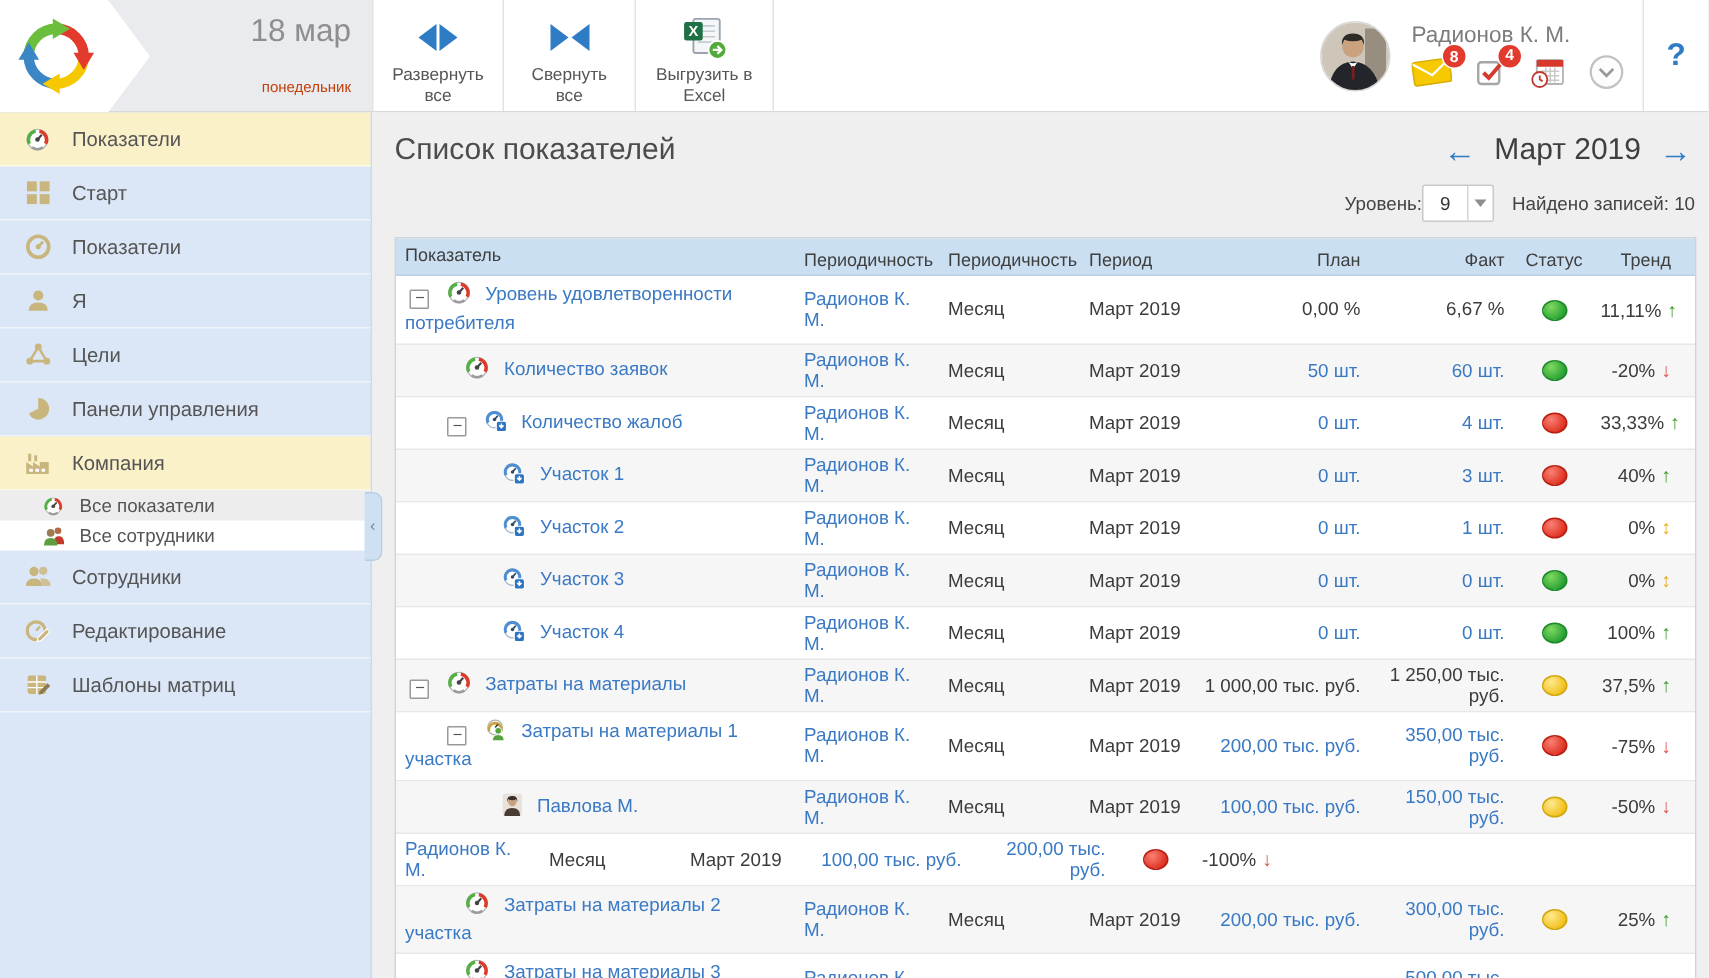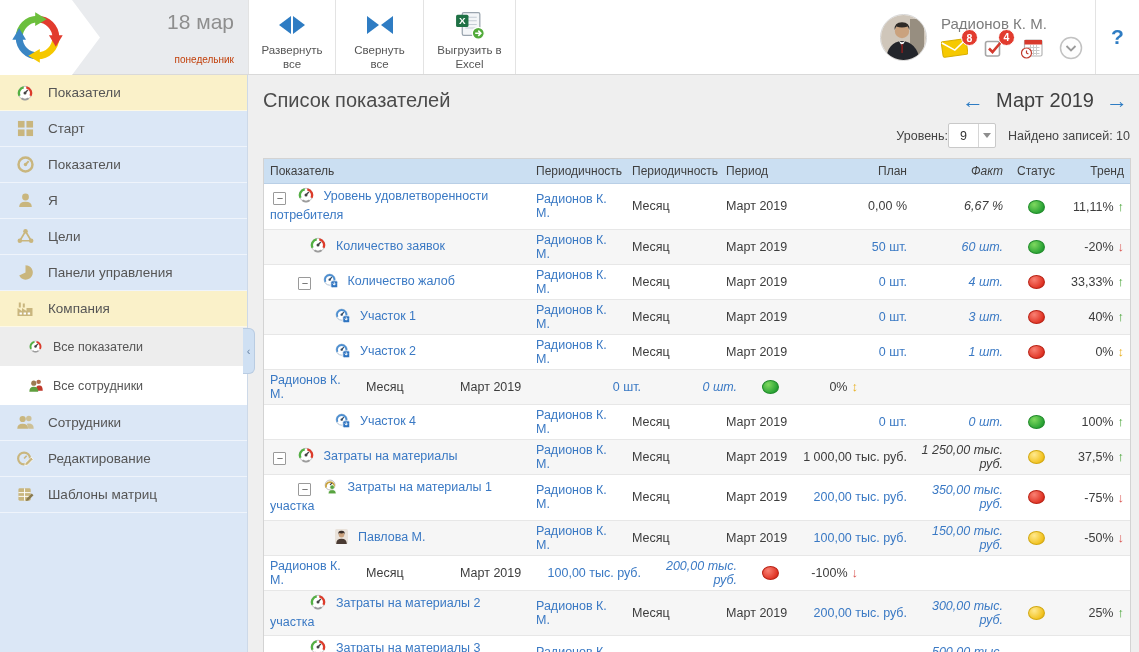--- a/index.html
+++ b/index.html
@@ -43,21 +43,21 @@
     justify-content:center; }
   .help { color:#2e7cc3; font-size:21px; font-weight:bold; cursor:pointer; }
 
   
   .content { flex:1; display:flex; position:relative; }
 
   .sidebar { width:248px; flex:0 0 248px; background:#dbe7f6; border-right:1px solid #cdd9e8; }
   .side-item { height:36px; display:flex; align-items:center; gap:13px; padding-left:15px;
     font-size:13.5px; color:#555; cursor:pointer; border-bottom:1px solid rgba(255,255,255,.55); }
   .side-item.active { background:#faf1c9; }
-  .side-sub { height:39px; display:flex; align-items:center; gap:9px; padding-left:27px;
+  .side-sub { height:20px; display:flex; align-items:center; gap:9px; padding-left:27px;
     font-size:12.5px; color:#555; cursor:pointer; background:#ededed; }
   .side-sub.selected { background:#fff; }
   .sicon { width:20px; display:inline-flex; justify-content:center; }
   .collapse-tab { position:absolute; left:243px; top:253px; width:12px; height:46px;
     background:#cfe0f3; border:1px solid #b9cce2; border-left:none; border-radius:0 6px 6px 0;
     display:flex; align-items:center; justify-content:center; font-size:11px; color:#6c87a8;
     cursor:pointer; z-index:5; }
 
   .main { flex:1; background:#efefef; padding:14px 9px 0 15px; overflow:hidden; }
   .main-head { display:flex; justify-content:space-between; align-items:center; padding-right:2px; }
@@ -71,35 +71,35 @@
   .level-select { width:48px; height:25px; background:#fff; border:1px solid #c9c9c9; border-radius:2px;
     display:flex; align-items:stretch; cursor:pointer; }
   .level-val { flex:1; display:flex; align-items:center; justify-content:center; font-size:12.5px; color:#333; }
   .level-arrow { width:17px; border-left:1px solid #d6d6d6; display:flex; align-items:center; justify-content:center; }
   .level-arrow::after { content:""; border-left:4px solid transparent; border-right:4px solid transparent;
     border-top:5px solid #8e8e8e; }
   .records { font-size:12.5px; color:#444; margin-left:12px; }
 
   
   .table-wrap { margin-top:10px; background:#fff; border:1px solid #d3d3d3; width:868px; }
-  .thead { display:flex; background:#cbdff2; height:25px; align-items:center;
+  .thead { display:flex; background:#cbdff2; height:25px; align-items:flex-end;
     font-size:12px; color:#3f3f3f; border-bottom:1px solid #b9cfe6; }
   .tr { display:flex; align-items:center; min-height:26px; border-bottom:1px solid #e7e7e7;
     font-size:12.5px; color:#3c3c3c; background:#fff; }
   .rows .tr:nth-child(even) { background:#f6f6f6; }
   .rows .tr:last-child { border-bottom:none; }
   .td { padding:3px 6px; }
   .c-name   { width:266px; line-height:1.55; }
   .c-resp   { width:96px; }
   .c-freq   { width:94px; }
   .c-period { width:76px; }
   .c-plan   { width:119px; text-align:right; padding-right:8px; }
-  .c-fact   { width:96px;  text-align:right; padding-right:8px;font-style:italic; }
+  .c-fact   { width:96px;  text-align:right; padding-right:8px; }
   .c-status { width:50px;  text-align:center; }
-  .c-trend  { width:69px;  text-align:right; padding-right:6px; white-space:nowrap; }
+  .c-trend  { width:69px;  text-align:right; padding-right:16px; white-space:nowrap; }
   .link { color:#3a79c4; cursor:pointer; text-decoration:none; }
   .indent { display:inline-block; height:1px; }
   .exp { display:inline-flex; width:13px; height:13px; border:1px solid #9a9a9a; background:#fff;
     color:#555; font-size:11px; line-height:11px; align-items:center; justify-content:center;
     vertical-align:-2px; margin-right:8px; cursor:pointer; border-radius:1px; }
   .ticon { display:inline-flex; vertical-align:-3px; margin-right:6px; }
   .dot { display:inline-block; width:17px; height:14px; border-radius:50%; vertical-align:middle; }
   .dot.green  { background:radial-gradient(circle at 35% 30%, #7fd95f, #2aa335 70%, #157a20); border:1px solid #1e8a28;}
   .dot.red    { background:radial-gradient(circle at 35% 30%, #f98173, #e03425 70%, #a81408); border:1px solid #b92013;}
   .dot.yellow { background:radial-gradient(circle at 35% 30%, #ffe98f, #f2c21f 70%, #c89a08); border:1px solid #d2a810;}
@@ -563,52 +563,67 @@
      <span class="link">1 шт.</span>
    </div>
    <div class="td c-status">
      <span class="dot red"></span>
    </div>
    <div class="td c-trend">
      <span>0%</span><span class="tarrow flat">↕</span>
    </div>
             </div>
             <div class="tr">
-   <div class="td c-resp">
-     <span class="link">Радионов К. М.</span>
-   </div>
-   <div class="td c-freq">Месяц</div>
-   <div class="td c-period">Март 2019</div>
-   <div class="td c-plan">
-     <span class="link">0 шт.</span>
-   </div>
-   <div class="td c-fact">
-     <span class="link">0 шт.</span>
-   </div>
-   <div class="td c-status">
-     <span class="dot green"></span>
-   </div>
-   <div class="td c-trend">
-     <span>0%</span><span class="tarrow flat">↕</span>
-   </div>
-            </div>
-            <div class="tr">
    <div class="td c-name">
      <span class="indent" style="width:62px"></span>
      
      <span class="ticon">
                   <svg viewBox="0 0 18 18" width="15" height="15">
                     <circle cx="8" cy="8" r="6.6" fill="#fff" stroke="#9fb6cc" stroke-width="1"></circle>
                     <path d="M2.9 10.6 A5.7 5.7 0 1 1 13.1 10.6" fill="none" stroke="#4d8fd1" stroke-width="2.3"></path>
                     <line x1="8" y1="8" x2="10.6" y2="5" stroke="#334b66" stroke-width="1.5"></line>
                     <circle cx="8" cy="8" r="1.4" fill="#334b66"></circle>
                     <rect x="9.4" y="9.4" width="8.2" height="8.2" rx="1.7" fill="#2f74c0" stroke="#fff" stroke-width=".9"></rect>
                     <path d="M13.5 11.2 V14.2 M11.8 12.7 L13.5 14.6 L15.2 12.7" stroke="#fff" stroke-width="1.2" fill="none"></path>
                   </svg>
                 </span>
+     <span class="link">Участок 3</span>
+   </div>
+   <div class="td c-resp">
+     <span class="link">Радионов К. М.</span>
+   </div>
+   <div class="td c-freq">Месяц</div>
+   <div class="td c-period">Март 2019</div>
+   <div class="td c-plan">
+     <span class="link">0 шт.</span>
+   </div>
+   <div class="td c-fact">
+     <span class="link">0 шт.</span>
+   </div>
+   <div class="td c-status">
+     <span class="dot green"></span>
+   </div>
+   <div class="td c-trend">
+     <span>0%</span><span class="tarrow flat">↕</span>
+   </div>
+            </div>
+            <div class="tr">
+   <div class="td c-name">
+     <span class="indent" style="width:62px"></span>
+     
+     <span class="ticon">
+                  <svg viewBox="0 0 18 18" width="15" height="15">
+                    <circle cx="8" cy="8" r="6.6" fill="#fff" stroke="#9fb6cc" stroke-width="1"></circle>
+                    <path d="M2.9 10.6 A5.7 5.7 0 1 1 13.1 10.6" fill="none" stroke="#4d8fd1" stroke-width="2.3"></path>
+                    <line x1="8" y1="8" x2="10.6" y2="5" stroke="#334b66" stroke-width="1.5"></line>
+                    <circle cx="8" cy="8" r="1.4" fill="#334b66"></circle>
+                    <rect x="9.4" y="9.4" width="8.2" height="8.2" rx="1.7" fill="#2f74c0" stroke="#fff" stroke-width=".9"></rect>
+                    <path d="M13.5 11.2 V14.2 M11.8 12.7 L13.5 14.6 L15.2 12.7" stroke="#fff" stroke-width="1.2" fill="none"></path>
+                  </svg>
+                </span>
      <span class="link">Участок 4</span>
    </div>
    <div class="td c-resp">
      <span class="link">Радионов К. М.</span>
    </div>
    <div class="td c-freq">Месяц</div>
    <div class="td c-period">Март 2019</div>
    <div class="td c-plan">
      <span class="link">0 шт.</span>
    </div>

